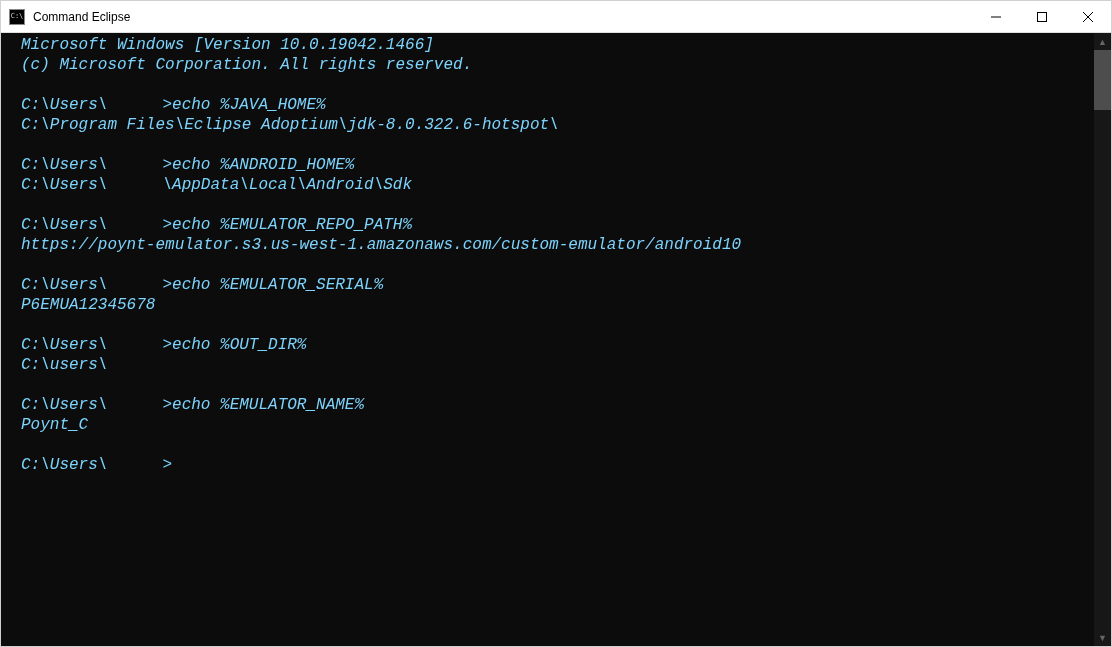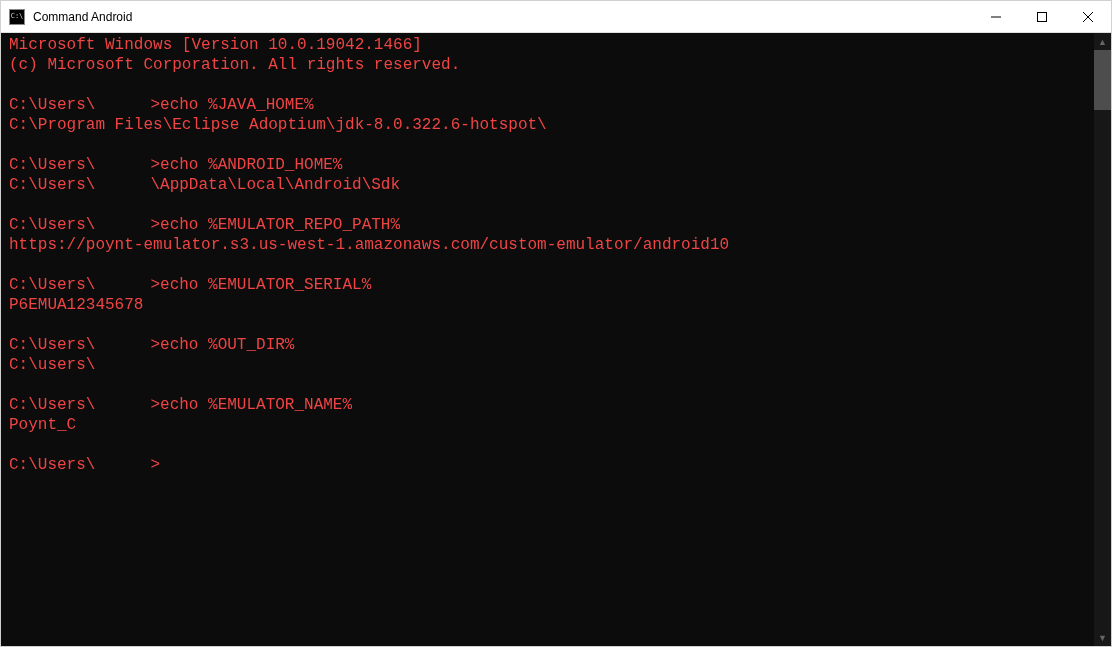--- a/index.html
+++ b/index.html
@@ -55,27 +55,28 @@
     .win-btn svg { width: 10px; height: 10px; }
     .terminal-wrap {
       position: relative;
       width: 100%;
       height: calc(100% - 32px);
       background: #0c0c0c;
     }
     .terminal {
       position: absolute;
       left: 0; top: 0; right: 17px; bottom: 0;
-      padding: 2px 8px;
+      padding: 2px 20px;
       font-family: Consolas, "Courier New", monospace;
       font-size: 16px;
       line-height: 20px;
-      color: #ef4444;
+      color: #7dd3fc;
       white-space: pre;
       overflow: hidden;
+      font-style: italic;
     }
     .scrollbar {
       position: absolute;
       right: 0; top: 0; bottom: 0;
       width: 17px;
       background: #171717;
     }
     .scroll-thumb {
       position: absolute;
       right: 0;
@@ -108,21 +109,21 @@
     }
     .prompt-line { display: block; }
   </style>
 </head>
 <body>
 
 <div class="titlebar">
   <div class="app-icon">
     <span class="app-icon-inner">C:\</span>
   </div>
-  <div class="title-text">Command Android</div>
+  <div class="title-text">Command Eclipse</div>
   <div class="title-spacer"></div>
   <div class="win-controls">
     <div class="win-btn">
       <svg viewBox="0 0 10 10">
           <line x1="0" y1="5" x2="10" y2="5" stroke="currentColor" stroke-width="1"></line>
         </svg>
     </div>
     <div class="win-btn">
       <svg viewBox="0 0 10 10">
           <rect x="0.5" y="0.5" width="9" height="9" fill="none" stroke="currentColor" stroke-width="1"></rect>

